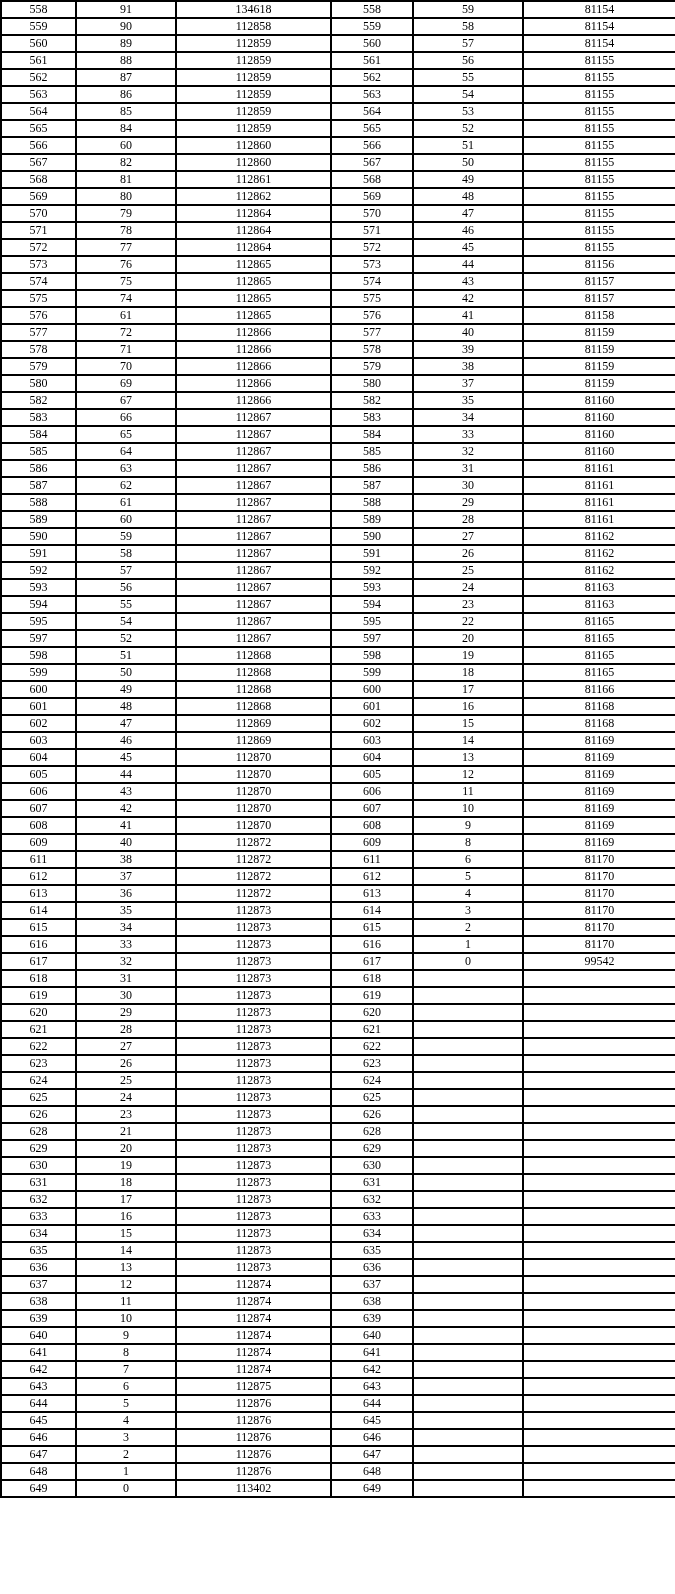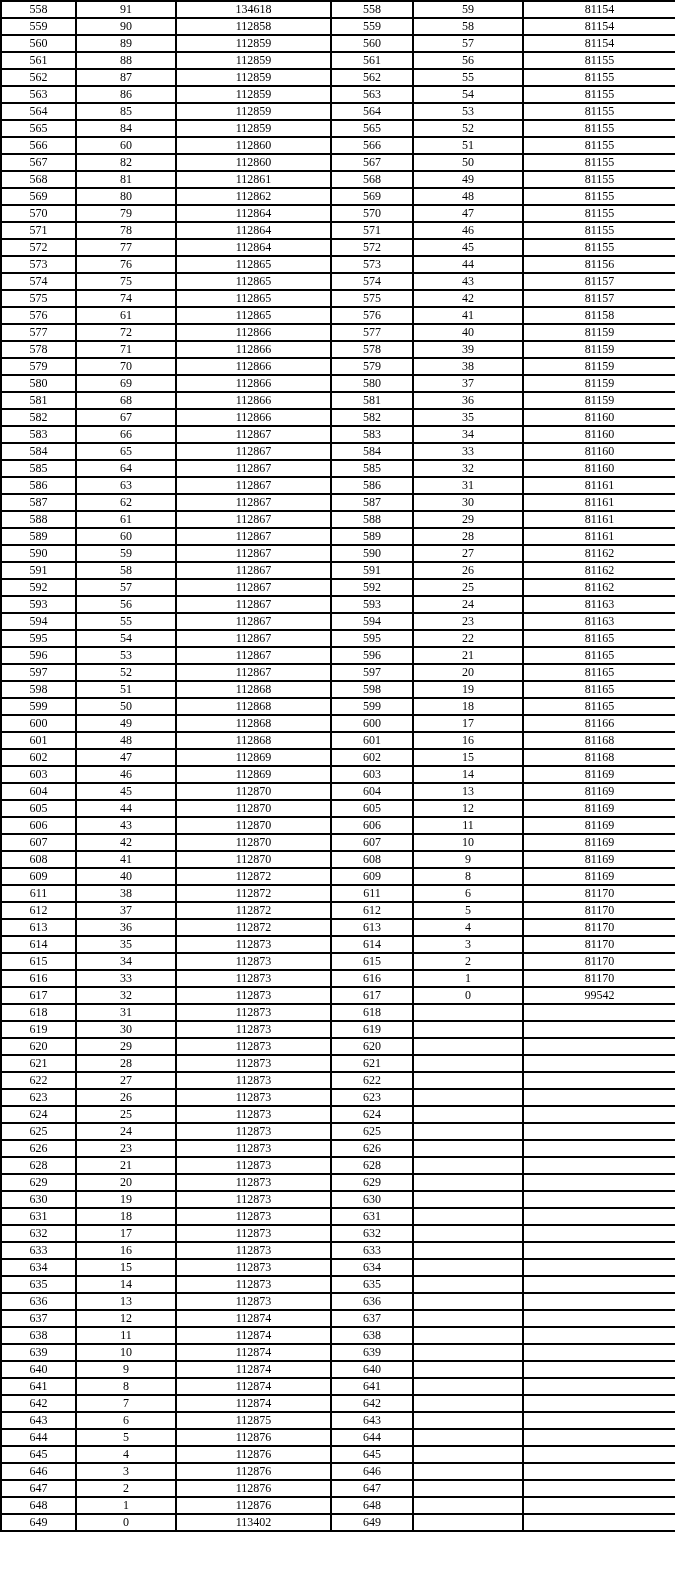--- a/index.html
+++ b/index.html
@@ -227,28 +227,20 @@
       </tr>
       <tr>
         <td>580</td>
         <td>69</td>
         <td>112866</td>
         <td>580</td>
         <td>37</td>
         <td>81159</td>
       </tr>
       <tr>
-        <td>581</td>
-        <td>68</td>
-        <td>112866</td>
-        <td>581</td>
-        <td>36</td>
-        <td>81159</td>
-      </tr>
-      <tr>
         <td>582</td>
         <td>67</td>
         <td>112866</td>
         <td>582</td>
         <td>35</td>
         <td>81160</td>
       </tr>
       <tr>
         <td>583</td>
         <td>66</td>
@@ -347,28 +339,20 @@
       </tr>
       <tr>
         <td>595</td>
         <td>54</td>
         <td>112867</td>
         <td>595</td>
         <td>22</td>
         <td>81165</td>
       </tr>
       <tr>
-        <td>596</td>
-        <td>53</td>
-        <td>112867</td>
-        <td>596</td>
-        <td>21</td>
-        <td>81165</td>
-      </tr>
-      <tr>
         <td>597</td>
         <td>52</td>
         <td>112867</td>
         <td>597</td>
         <td>20</td>
         <td>81165</td>
       </tr>
       <tr>
         <td>598</td>
         <td>51</td>

